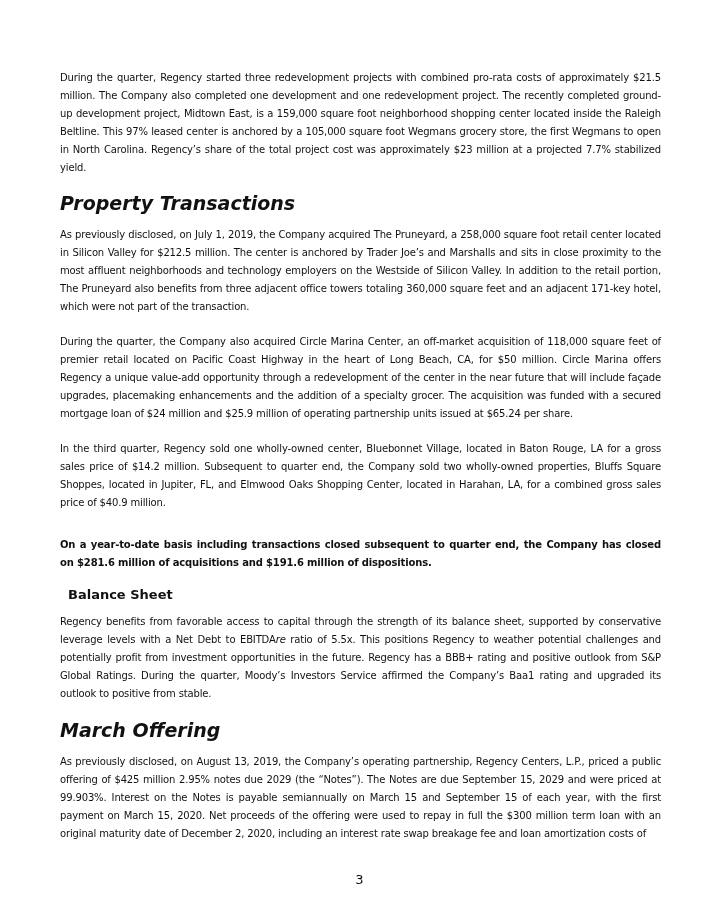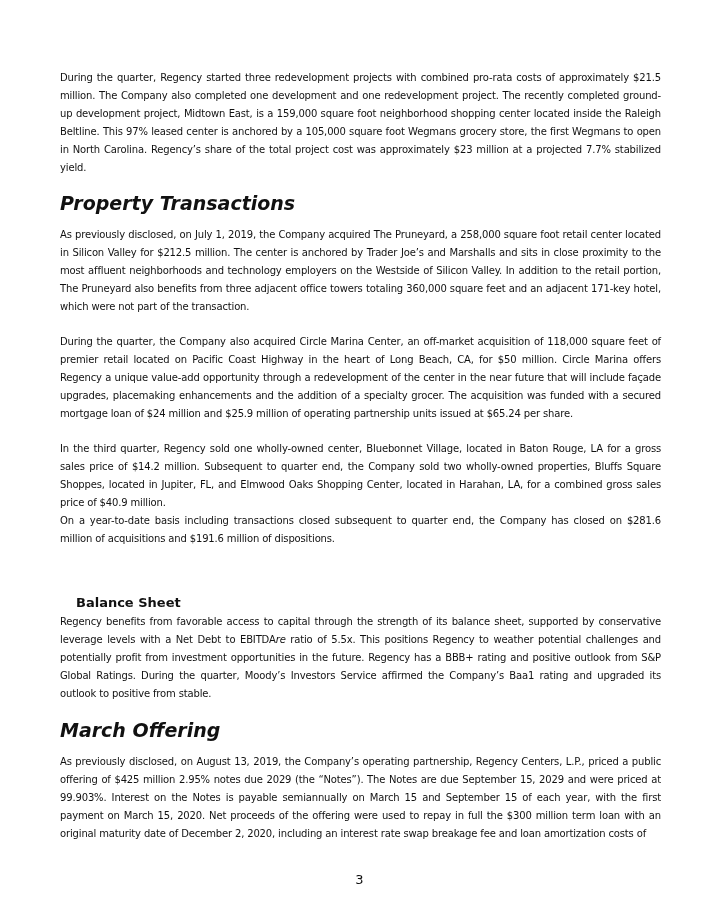--- a/index.html
+++ b/index.html
@@ -2,36 +2,36 @@
 <html><head>
 <meta charset="utf-8">
 <style>
   html, body { margin: 0; padding: 0; background: #ffffff; }
   body { width: 719px; height: 906px; position: relative; overflow: hidden;
          font-family: "DejaVu Sans", sans-serif; color: #111; }
   .page { position: absolute; left: 60px; width: 601px; top: 0; }
   p { font-size: 10px; line-height: 17.9px; margin: 0; text-align: justify;
       letter-spacing: -0.15px; }
   .h-italic { font-weight: bold; font-style: italic; font-size: 19px; margin: 0; }
-  .h-bold { font-weight: bold; font-size: 13px; margin: 16px; }
+  .h-bold { font-weight: bold; font-size: 13px; margin: 8px; }
   .abs { position: absolute; left: 0; width: 601px; }
   .pagenum { position: absolute; top: 872px; left: 0; width: 719px; text-align: center;
              font-size: 13px; }
 </style>
 </head>
 <body>
 
 <div class="page">
   <p class="abs" style="top:69px;">During the quarter, Regency started three redevelopment projects with combined pro-rata costs of approximately $21.5 million. The Company also completed one development and one redevelopment project. The recently completed ground-up development project, Midtown East, is a 159,000 square foot neighborhood shopping center located inside the Raleigh Beltline. This 97% leased center is anchored by a 105,000 square foot Wegmans grocery store, the first Wegmans to open in North Carolina. Regency’s share of the total project cost was approximately $23 million at a projected 7.7% stabilized yield.</p>
 
   <div class="abs h-italic" style="top:192px;">Property Transactions</div>
   <p class="abs" style="top:226px;">As previously disclosed, on July 1, 2019, the Company acquired The Pruneyard, a 258,000 square foot retail center located in Silicon Valley for $212.5 million. The center is anchored by Trader Joe’s and Marshalls and sits in close proximity to the most affluent neighborhoods and technology employers on the Westside of Silicon Valley. In addition to the retail portion, The Pruneyard also benefits from three adjacent office towers totaling 360,000 square feet and an adjacent 171-key hotel, which were not part of the transaction.</p>
   <p class="abs" style="top:333px;">During the quarter, the Company also acquired Circle Marina Center, an off-market acquisition of 118,000 square feet of premier retail located on Pacific Coast Highway in the heart of Long Beach, CA, for $50 million. Circle Marina offers Regency a unique value-add opportunity through a redevelopment of the center in the near future that will include façade upgrades, placemaking enhancements and the addition of a specialty grocer. The acquisition was funded with a secured mortgage loan of $24 million and $25.9 million of operating partnership units issued at $65.24 per share.</p>
   <p class="abs" style="top:440px;">In the third quarter, Regency sold one wholly-owned center, Bluebonnet Village, located in Baton Rouge, LA for a gross sales price of $14.2 million. Subsequent to quarter end, the Company sold two wholly-owned properties, Bluffs Square Shoppes, located in Jupiter, FL, and Elmwood Oaks Shopping Center, located in Harahan, LA, for a combined gross sales price of $40.9 million.</p>
-  <p class="abs" style="top:512px;">On a year-to-date basis including transactions closed subsequent to quarter end, the Company has closed on $281.6 million of acquisitions and $191.6 million of dispositions.</p>
+  <p class="abs" style="top:536px;font-weight:bold;">On a year-to-date basis including transactions closed subsequent to quarter end, the Company has closed on $281.6 million of acquisitions and $191.6 million of dispositions.</p>
 
   <div class="abs h-bold" style="top:579px;">Balance Sheet</div>
   <p class="abs" style="top:613px;"><span>Regency benefits from favorable access to capital through the strength of its balance sheet, supported by conservative leverage levels with a Net Debt to EBITDA</span><i>re</i><span> ratio of 5.5x. This positions Regency to weather potential challenges and potentially profit from investment opportunities in the future. Regency has a BBB+ rating and positive outlook from S&amp;P Global Ratings.  During the quarter, Moody’s Investors Service affirmed the Company’s Baa1 rating and upgraded its outlook to positive from stable.</span></p>
 
   <div class="abs h-italic" style="top:719px;">March Offering</div>
   <p class="abs" style="top:753px;">As previously disclosed, on August 13, 2019, the Company’s operating partnership, Regency Centers, L.P., priced a public offering of $425 million 2.95% notes due 2029 (the “Notes”). The Notes are due September 15, 2029 and were priced at 99.903%. Interest on the Notes is payable semiannually on March 15 and September 15 of each year, with the first payment on March 15, 2020. Net proceeds of the offering were used to repay in full the $300 million term loan with an original maturity date of December 2, 2020, including an interest rate swap breakage fee and loan amortization costs of</p>
 </div>
 
 <div class="pagenum">3</div>
 

